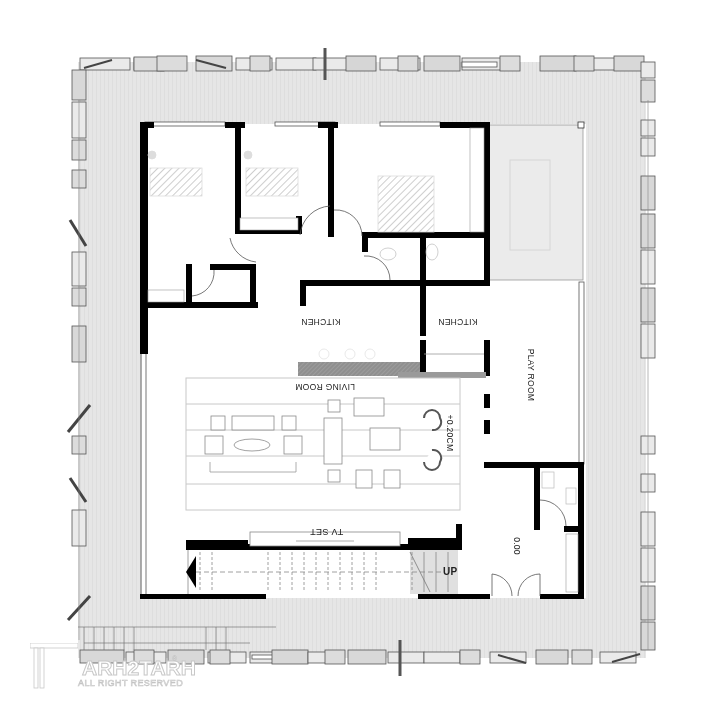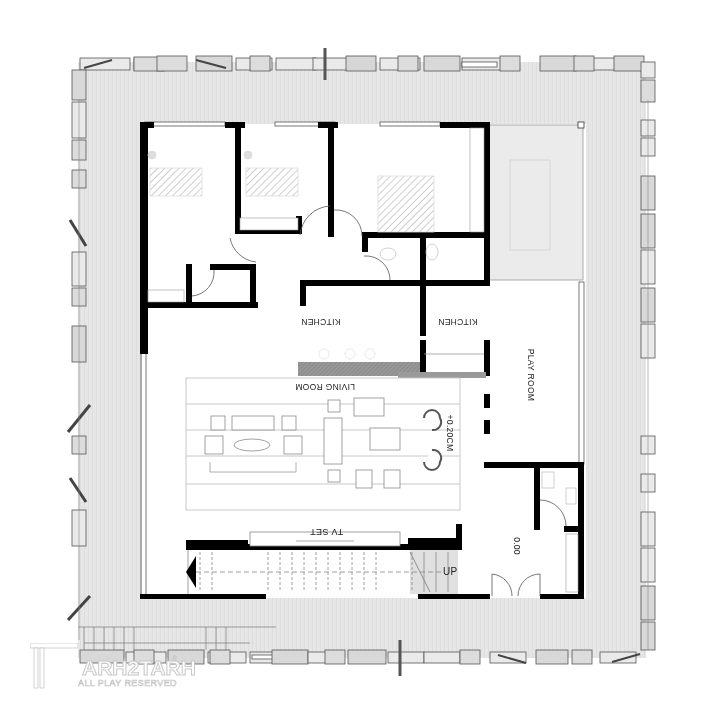--- a/index.html
+++ b/index.html
@@ -287,24 +287,24 @@
   </g>
 </svg>
 
 <div class="lbl rot180" style="left:301px;top:317px;">KITCHEN</div>
 <div class="lbl rot180" style="left:438px;top:317px;">KITCHEN</div>
 <div class="lbl rot180" style="left:295px;top:382px;">LIVING ROOM</div>
 <div class="lbl rot90" style="left:505px;top:370px;">PLAY ROOM</div>
 <div class="lbl rot180" style="left:310px;top:527px;font-size:9px;">TV SET</div>
 <div class="lbl rot90" style="left:432px;top:428px;">+0.20CM</div>
 <div class="lbl rot90" style="left:508px;top:541px;">0.00</div>
-<div class="lbl" style="left:443px;top:566px;font-size:10px;">UP</div>
+<div class="lbl" style="left:443px;top:566px;font-size:10px;font-weight:bold;">UP</div>
 
 <div class="wm">
   <svg width="48" height="50" viewBox="0 0 48 50">
     <rect x="0" y="0" width="48" height="5" fill="#fff" stroke="#c8c8c8" stroke-width="0.8"></rect>
     <rect x="4" y="5" width="4" height="40" fill="#fff" stroke="#c8c8c8" stroke-width="0.8"></rect>
     <rect x="10" y="5" width="4" height="40" fill="#fff" stroke="#c8c8c8" stroke-width="0.8"></rect>
   </svg>
   <span class="wm-name">ARH2TARH</span>
   <span style="position:absolute;left:142px;top:12px;font-size:7px;color:#bbb;">®</span>
-  <span class="wm-sub">ALL PLAY RESERVED</span>
+  <span class="wm-sub">ALL RIGHT RESERVED</span>
 </div>
 
 </body></html>

